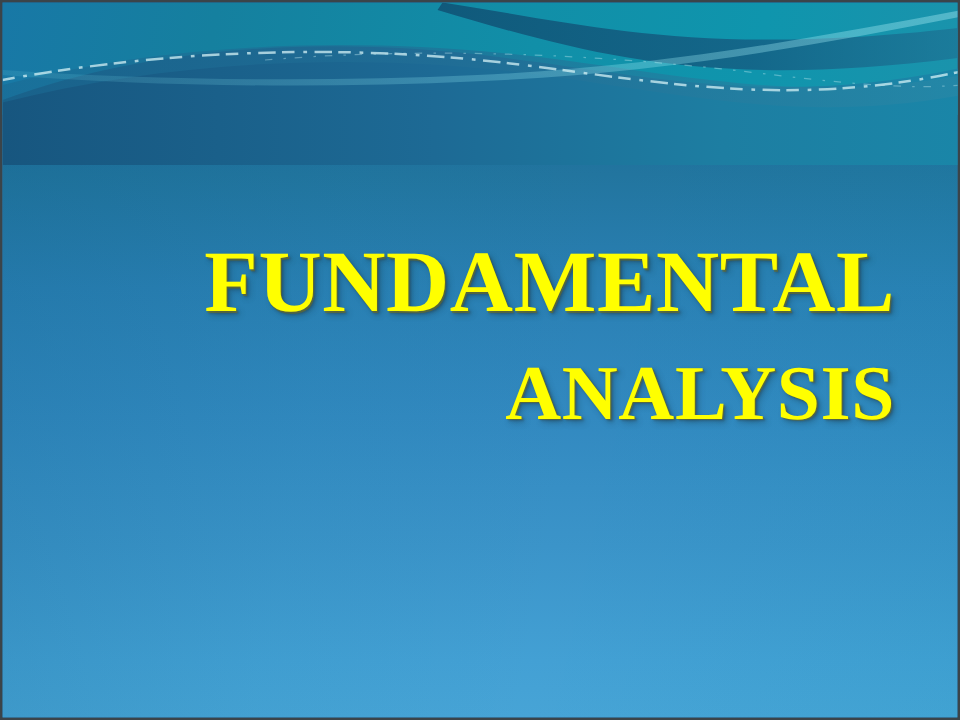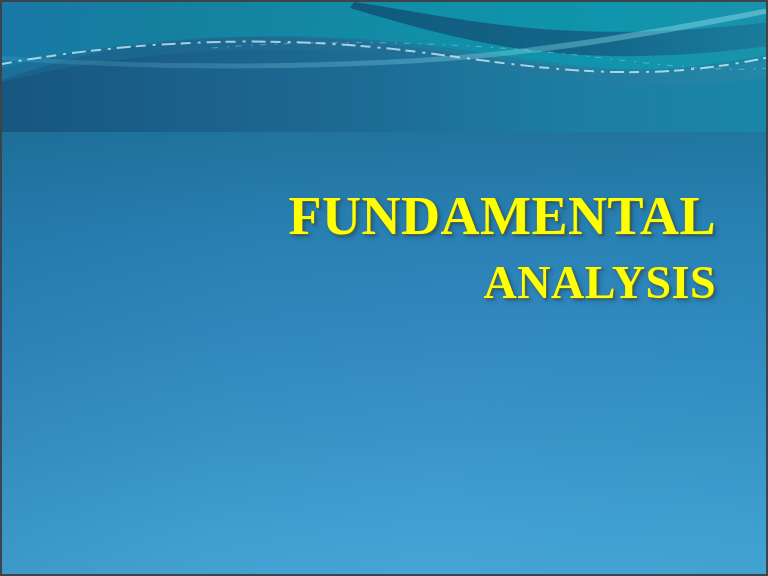--- a/index.html
+++ b/index.html
@@ -92,22 +92,22 @@
     font-weight: bold;
     font-size: 70px;
     line-height: 1.34;
     letter-spacing: 0.5px;
     white-space: nowrap;
     text-shadow:
        1px 1px 0 rgba(120,110,20,0.55),
        2px 2px 2px rgba(40,60,70,0.45),
        3px 3px 5px rgba(20,45,60,0.30);
   }
-  .title-line.l1 { font-size: 54px; text-align: right; }
-  .title-line.l2 { font-size: 46px; }
+  .title-line.l1 { font-size: 70px; text-align: right; }
+  .title-line.l2 { font-size: 62px; }
 </style>
 </head>
 <body>
 
 <div class="slide">
 
   <div class="bg-base"></div>
   <div class="bg-tint"></div>
 
   <div class="sky"></div>

